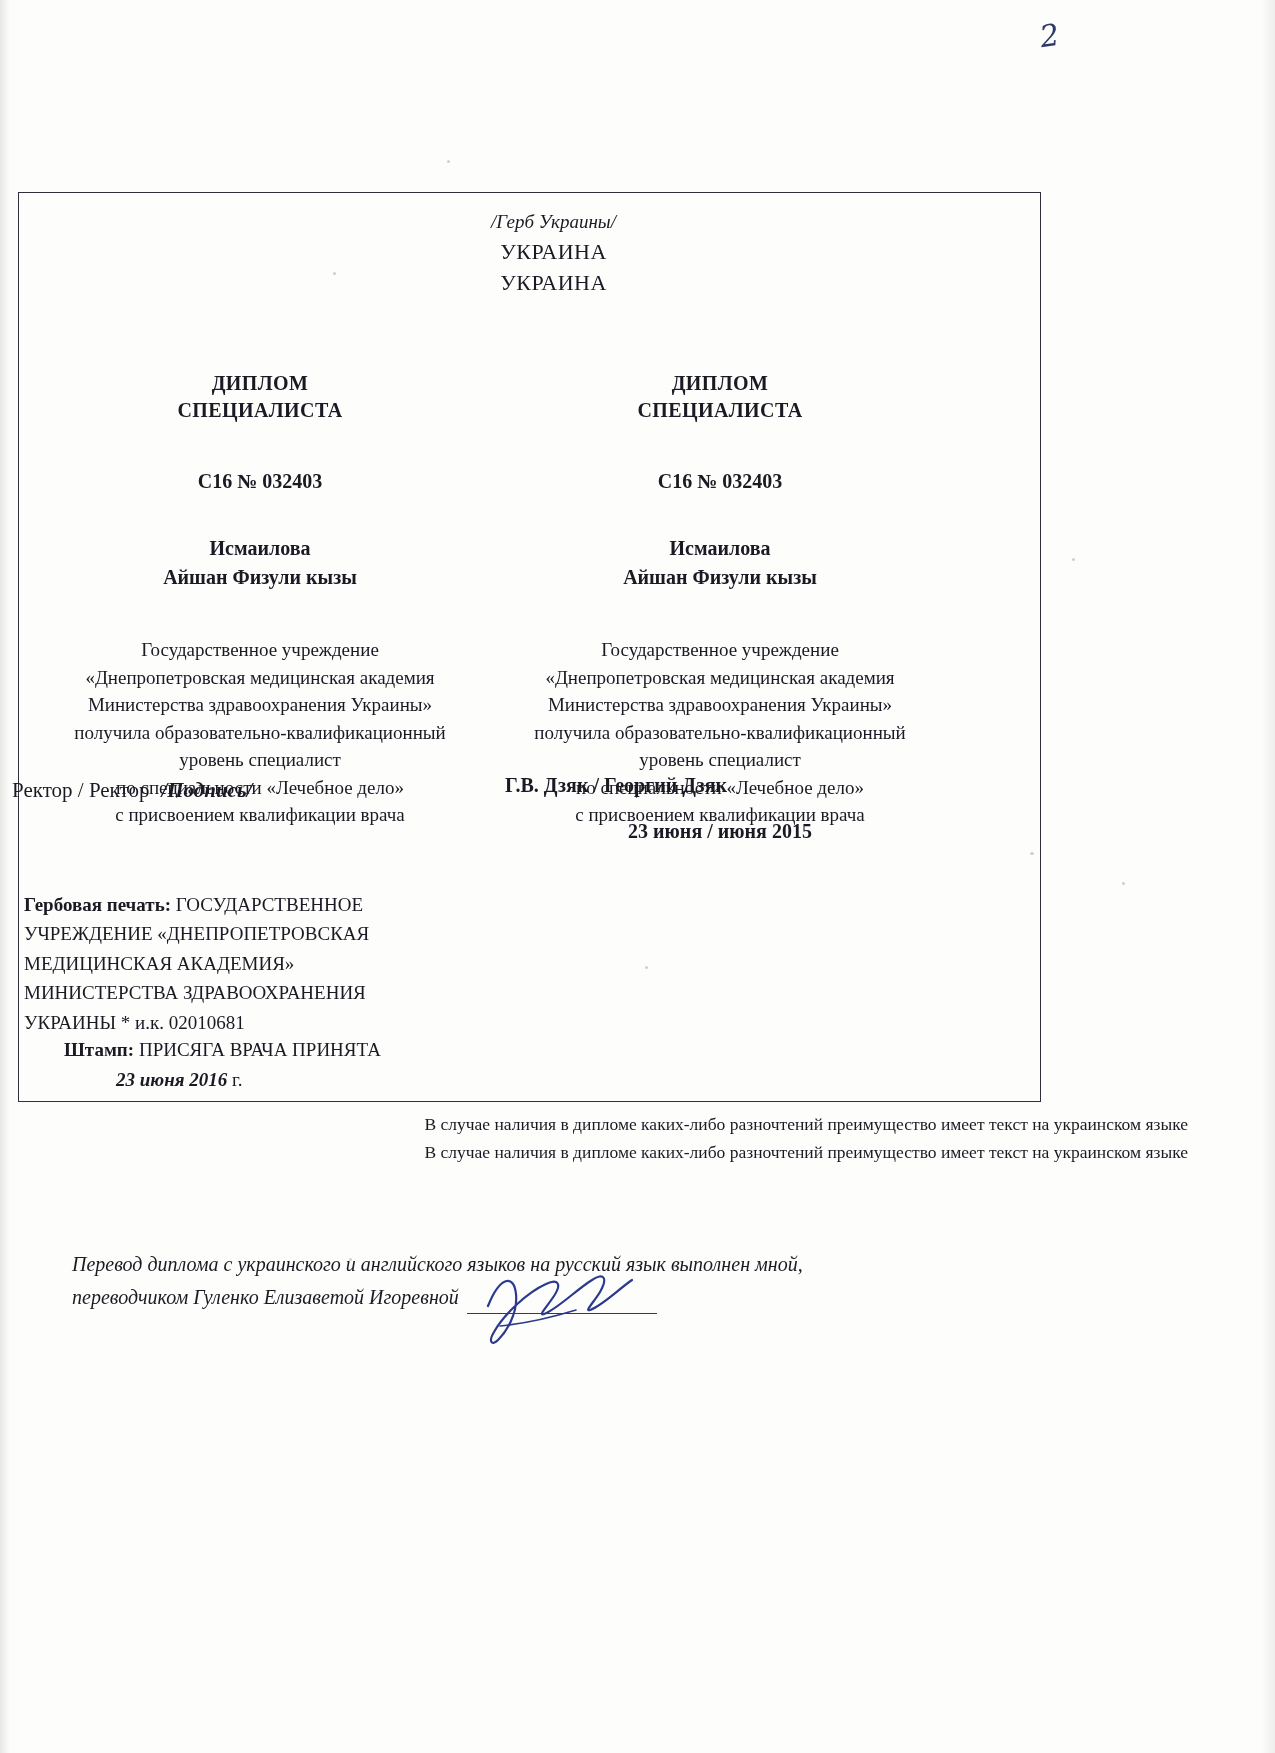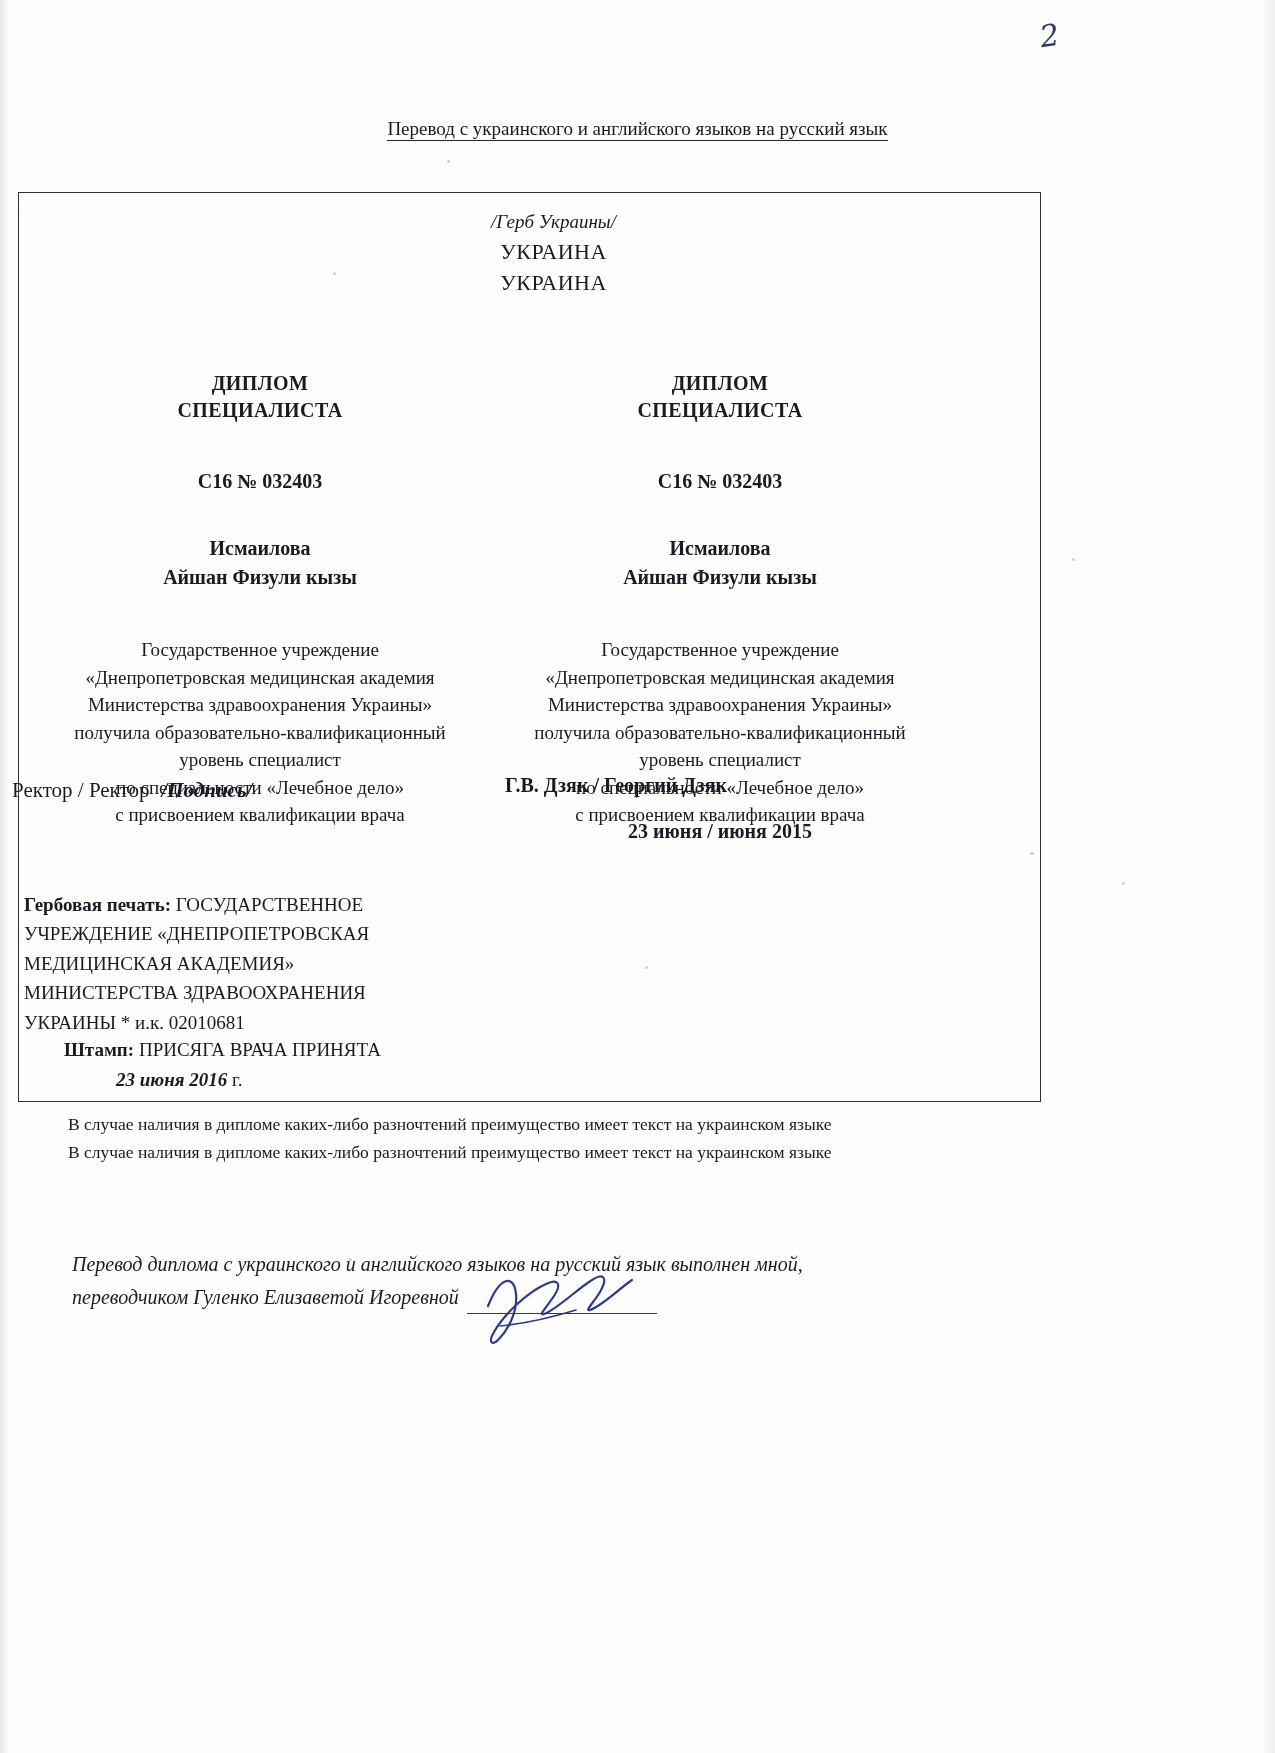--- a/index.html
+++ b/index.html
@@ -180,20 +180,21 @@
   }
   .stamp-date .plain { font-style: normal; font-weight: normal; }
 
   .note-lines {
     position: absolute;
     left: 68px;
     top: 1110px;
     width: 1120px;
     font-size: 17.5px;
     line-height: 1.6;
+    text-align: right;
   }
 
   .translator-block {
     position: absolute;
     left: 72px;
     top: 1248px;
     width: 900px;
     font-size: 20px;
     font-style: italic;
     line-height: 1.65;
@@ -233,23 +234,20 @@
   <div class="speck" style="left:447px; top:160px; width:3px; height:3px;"></div>
   <div class="speck" style="left:333px; top:272px; width:3px; height:3px;"></div>
   <div class="speck" style="left:1072px; top:558px; width:3px; height:3px;"></div>
   <div class="speck" style="left:1030px; top:852px; width:4px; height:3px;"></div>
   <div class="speck" style="left:1122px; top:882px; width:3px; height:3px;"></div>
   <div class="speck" style="left:645px; top:966px; width:3px; height:3px;"></div>
   <div class="speck" style="left:349px; top:1258px; width:3px; height:3px;"></div>
 
   <div class="page-number">2</div>
 
-  <div class="doc-header">
-    <span>Перевод с украинского и английского языков на русский язык</span>
-  </div>
 
   <div class="frame"></div>
 
   <div class="emblem-block">
     <div class="emblem-line">/Герб Украины/</div>
     <div class="country-line">УКРАИНА</div>
     <div class="country-line">УКРАИНА</div>
   </div>
 
   <div class="col col-left">

